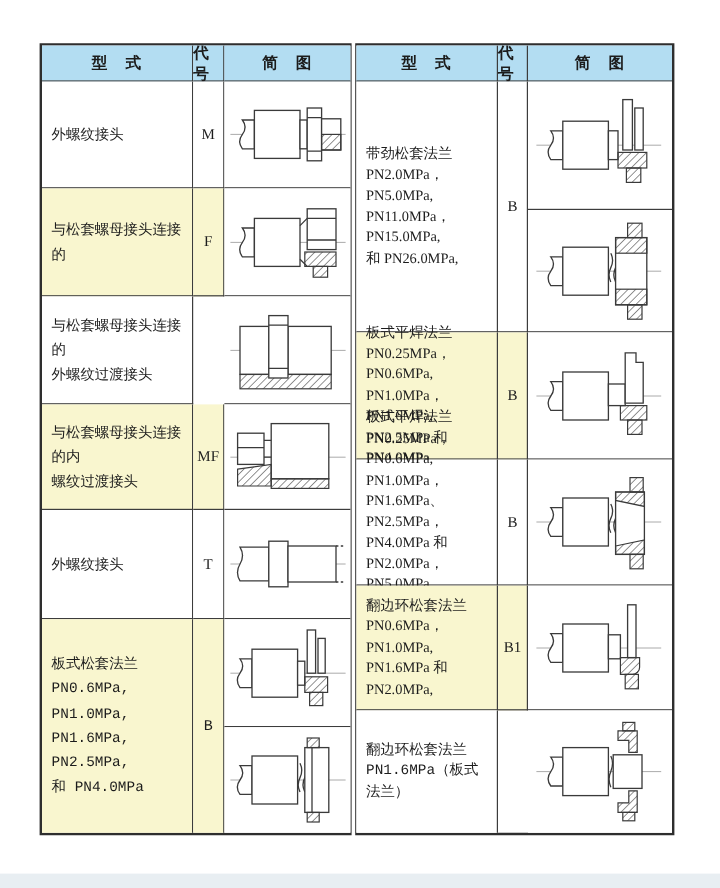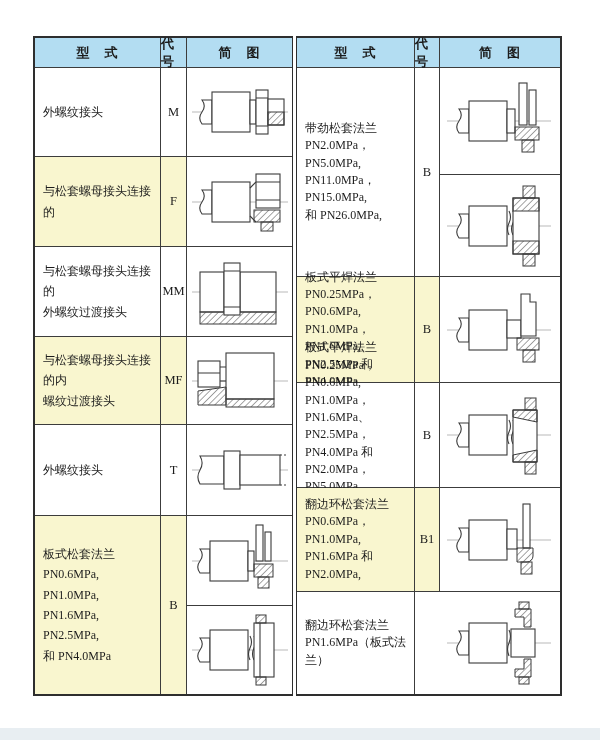--- a/index.html
+++ b/index.html
@@ -11,21 +11,21 @@
        border:2px solid #2e2e2e;}
   .tbl-left{left:33px;width:260px;height:660px;border-right-width:1.5px;
             grid-template-columns:126px 26px 1fr;
             grid-template-rows:30px 89px 90px 90px 88px 91px 90px 88px;}
   .tbl-right{left:296px;width:266px;height:660px;border-left-width:1.5px;
              grid-template-columns:118px 25px 1fr;
              grid-template-rows:30px 107px 102px 106px 105px 104px 102px;}
   .cell{box-sizing:border-box;border-right:1px solid #3c3c3c;border-bottom:1px solid #3c3c3c;
         display:flex;align-items:center;background:#fff;}
   .c3{border-right:none;text-align:right;}
-  .lr{border-bottom:none;}
+  .lr{border-bottom:none;font-family:Liberation Mono, monospace;}
   .th{justify-content:center;background:#b3ddf2;font-size:13px;font-weight:700;
       border-bottom-width:1.5px;letter-spacing:1px;}
   .lbl{padding:4px 4px 4px 8px;font-size:12px;line-height:1.7;white-space:pre-line;
        text-align:left;}
   .tbl-right .lbl{line-height:1.45;}
   .code{justify-content:center;font-size:12.5px;}
   .dia{justify-content:center;}
   .hl{background:#f9f6cf;}
   .page-bottom{position:absolute;left:0;top:728px;width:600px;height:12px;background:#e8eef2;}
   svg.dg{display:block;}
@@ -80,21 +80,20 @@
         <path class="ln" d="M60,27 66,21 M60,55 66,61"></path>
         <rect class="sol" x="66" y="13" width="24" height="34"></rect>
         <path class="ln" d="M66,21h24 M66,39h24"></path>
         <rect class="ht" x="64" y="49" width="26" height="12"></rect>
         <rect class="ht" x="71" y="61" width="12" height="9"></rect>
       </svg>
     </div>
 
     <div class="cell lbl" style="grid-area:4/1">与松套螺母接头连接的
 外螺纹过渡接头</div>
-    <div class="cell code" style="grid-area:4/2">MM</div>
     <div class="cell dia c3" style="grid-area:4/3">
       <svg class="dg" width="100" height="82">
         <line class="ax" x1="2" y1="41" x2="98" y2="41"></line>
         <rect class="sol" x="10" y="21" width="24" height="40"></rect>
         <rect class="sol" x="50" y="21" width="36" height="40"></rect>
         <rect class="ht" x="10" y="61" width="76" height="12"></rect>
         <rect class="sol" x="34" y="12" width="16" height="52"></rect>
         <path class="ln" d="M34,20h16 M34,56h16"></path>
       </svg>
     </div>

